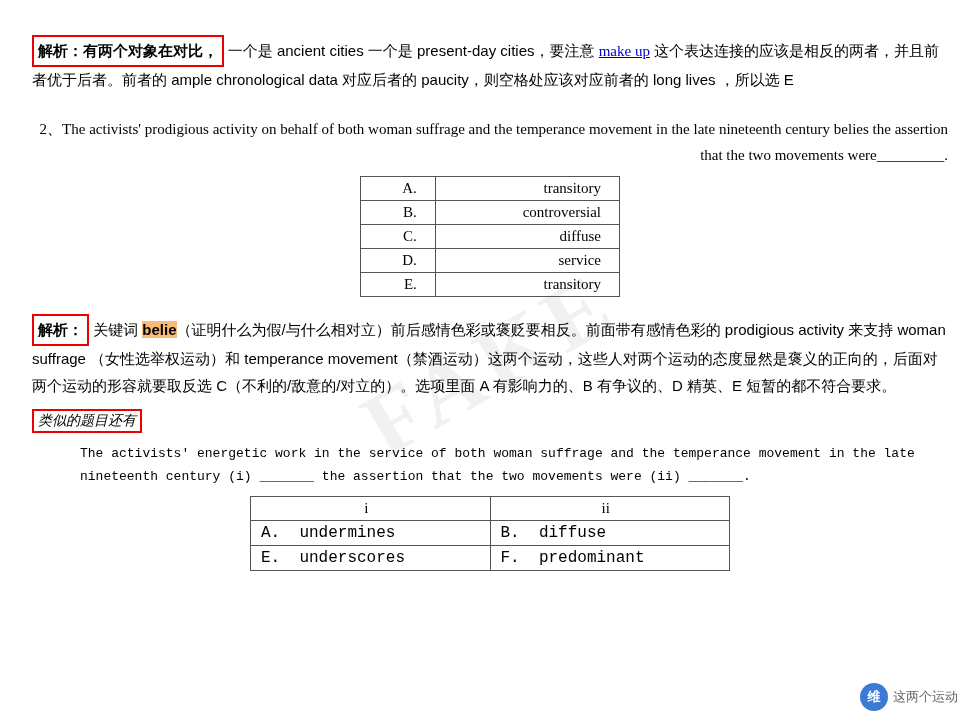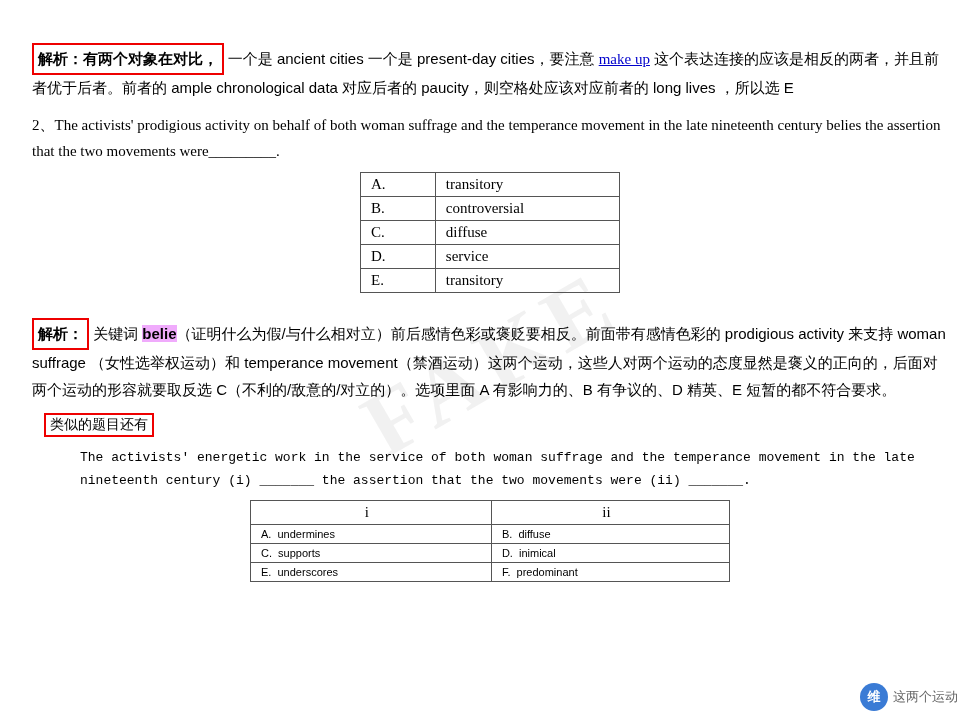--- a/index.html
+++ b/index.html
@@ -72,26 +72,26 @@
       border: 1px solid #555;
       padding: 3px 18px 3px 10px;
       font-size: 15px;
       background: #fff;
       font-weight: normal;
       text-align: center;
     }
     .options-table2 td {
       border: 1px solid #555;
       padding: 3px 18px 3px 10px;
-      font-size: 11px;
-      font-family: Liberation Sans, sans-serif;
+      font-size: 16px;
+      font-family: Liberation Mono, monospace;
     }
 
     .analysis-block {
-      margin: 25px 0 6px 0;
+      margin: 17px 0 6px 0;
       font-size: 15px;
       line-height: 1.75;
       color: #000;
     }
     .similar-box {
       border: 2px solid #e00;
       display: inline-block;
       padding: 1px 4px;
       font-size: 14px;
       color: #000;
@@ -117,42 +117,42 @@
     }
 
     .indented-text {
       margin-left: 48px;
       font-family: Liberation Mono, monospace;
       font-size: 13px;
       line-height: 1.75;
     }
 
     .belie-highlight {
-      background: #f0abfc;
+      background: #fdba74;
       font-weight: bold;
     }
     .cn-text {
       font-family: "SimSun", "宋体", sans-serif;
     }
   </style>
 </head>
 <body>
 
 <div class="page">
   <div class="watermark">FAKE</div>
   <div class="content">
 
     <div class="analysis-block">
       <span class="analysis-box cn-text">
         <span>解析</span><span>：</span><span>有两个对象在对比，</span>
       </span>
       <span class="cn-text analysis-inline">一个是 ancient cities 一个是 present-day cities，要注意 </span><span class="underline-blue">make up</span><span class="cn-text analysis-inline"> 这个表达连接的应该是相反的两者，并且前者优于后者。前者的 ample chronological data 对应后者的 paucity，则空格处应该对应前者的 long lives ，所以选 E</span>
     </div>
 
-    <div style="margin-top:10px;">
+    <div style="margin-top:22px;text-align:right;">
       <div class="section-text">
         <span>2、</span><span>The activists' prodigious activity on behalf of both woman suffrage and the temperance movement in the late nineteenth century belies the assertion that the two movements were_________.</span>
       </div>
 
       <table class="options-table">
         <tbody id="options-tbody-q2">
             <tr>
               <td>A.</td>
               <td>transitory</td>
             </tr>
@@ -176,21 +176,21 @@
       </table>
     </div>
 
     <div class="analysis-block cn-text">
       <span class="analysis-box">
         <span>解析</span><span>：</span>
       </span>
       <span>关键词 </span><span class="belie-highlight">belie</span><span>（证明什么为假/与什么相对立）前后感情色彩或褒贬要相反。前面带有感情色彩的 prodigious activity 来支持 woman suffrage （女性选举权运动）和 temperance movement（禁酒运动）这两个运动，这些人对两个运动的态度显然是褒义的正向的，后面对两个运动的形容就要取反选 C（不利的/敌意的/对立的）。选项里面 A 有影响力的、B 有争议的、D 精英、E 短暂的都不符合要求。</span>
     </div>
 
-    <div style="margin: 4px 0 4px 12px;">
+    <div style="margin: 4px 0 4px 0; font-style: italic;">
       <span class="similar-box cn-text">
         <span>类似的题目还有</span>
       </span>
     </div>
 
     <div class="indented-text">
       <span>The activists' energetic work in the service of both woman suffrage and the temperance movement in the late nineteenth century (i) _______ the assertion that the two movements   were (ii) _______.</span>
     </div>
 
     <table class="options-table2">
@@ -199,24 +199,20 @@
           <th>i</th>
           <th>ii</th>
         </tr>
       </thead>
       <tbody id="subquestion-tbody">
           <tr>
             <td>A.&nbsp;&nbsp;undermines</td>
             <td>B.&nbsp;&nbsp;diffuse</td>
           </tr>
           <tr>
-            <td>C.&nbsp;&nbsp;supports</td>
-            <td>D.&nbsp;&nbsp;inimical</td>
-          </tr>
-          <tr>
             <td>E.&nbsp;&nbsp;underscores</td>
             <td>F.&nbsp;&nbsp;predominant</td>
           </tr>
         </tbody>
     </table>
 
   </div>
 
   <div class="logo-area">
     <div class="logo-circle">维</div>

